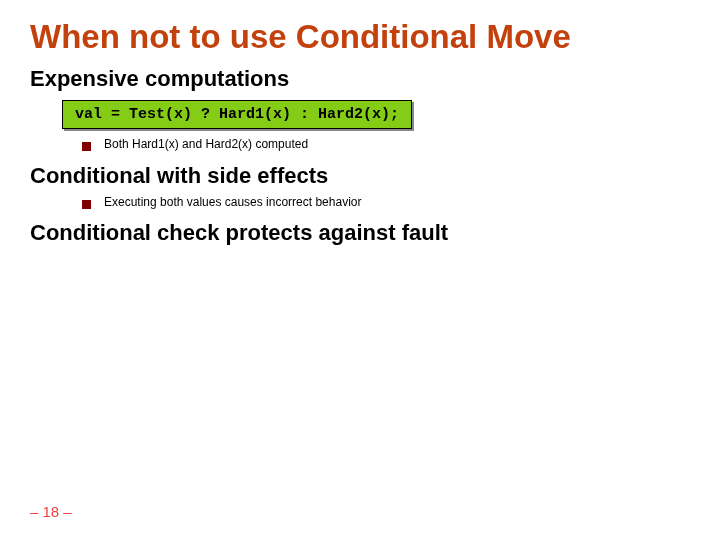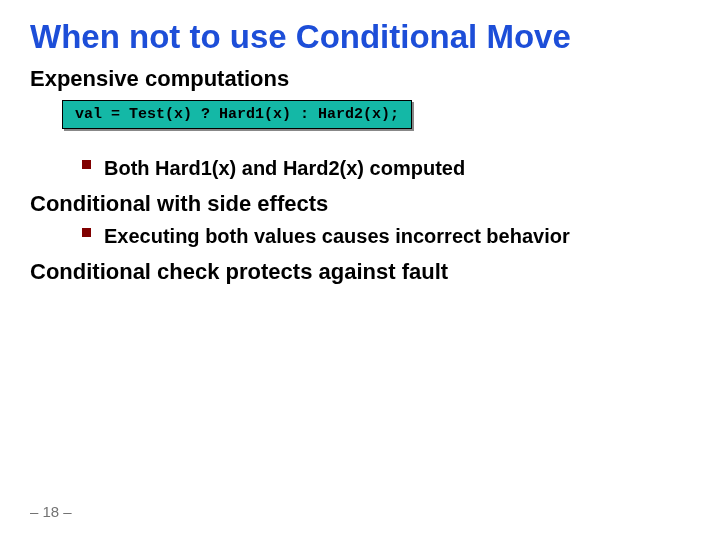--- a/index.html
+++ b/index.html
@@ -11,71 +11,71 @@
     background: #fff;
     color: #000;
     position: relative;
   }
   .slide {
     padding: 18px 30px 0 30px;
   }
   .title {
     font-size: 33px;
     font-weight: bold;
-    color: #1d4ed8;
+    color: #c2410c;
     margin: 0 0 0 0;
   }
   .subhead {
     font-size: 22px;
     font-weight: bold;
     color: #000;
     margin: 10px 0 6px 0;
   }
   .codebox {
     display: inline-block;
     border: 1.5px solid #000;
-    background: #14b8a6;
+    background: #84cc16;
     font-family: "Courier New", Courier, monospace;
     font-weight: bold;
     font-size: 15px;
     padding: 5px 12px;
     margin-left: 32px;
     margin-top: 2px;
-    margin-bottom: 20px;
+    margin-bottom: 2px;
     box-shadow: 2px 2px 0 #888;
     white-space: pre;
   }
   ul.bullets {
     list-style: none;
     padding: 0;
     margin: 6px 0 6px 52px;
   }
   ul.bullets li {
     position: relative;
     padding-left: 22px;
     margin: 4px 0;
-    font-size: 20px;
-    font-weight: bold;
+    font-size: 12px;
+    font-weight: normal;
     line-height: 1.3;
   }
   ul.bullets li::before {
     content: "";
     position: absolute;
     left: 0;
     top: 5px;
     width: 9px;
     height: 9px;
     background: #800000;
   }
   .pagenum {
     position: absolute;
     left: 30px;
     bottom: 20px;
     font-size: 15px;
-    color: #737373;
+    color: #ef4444;
   }
 </style>
 </head>
 <body>
 
 <div class="slide">
 
   <h1 class="title">When not to use Conditional Move</h1>
 
   <div class="subhead">Expensive computations</div>

